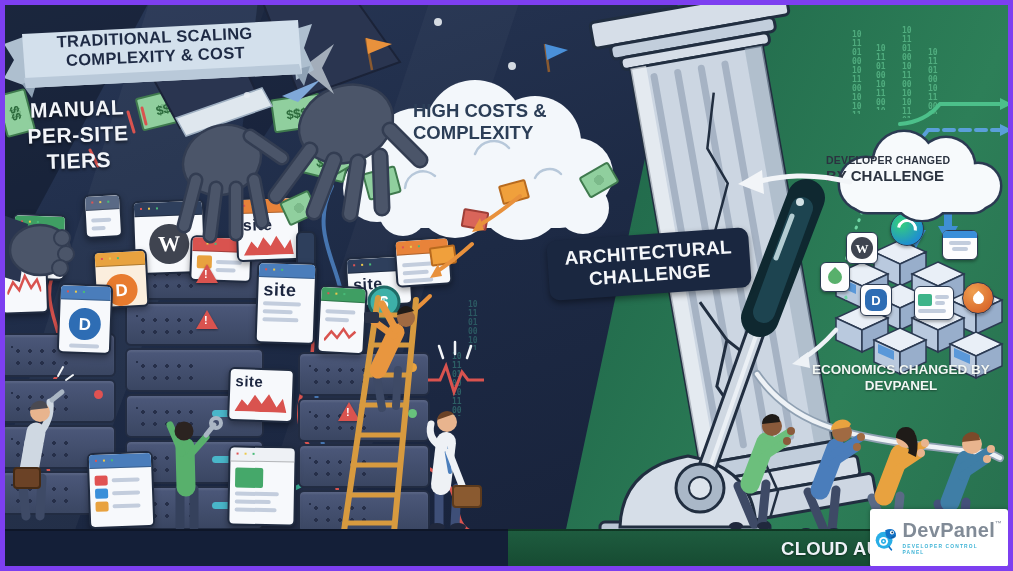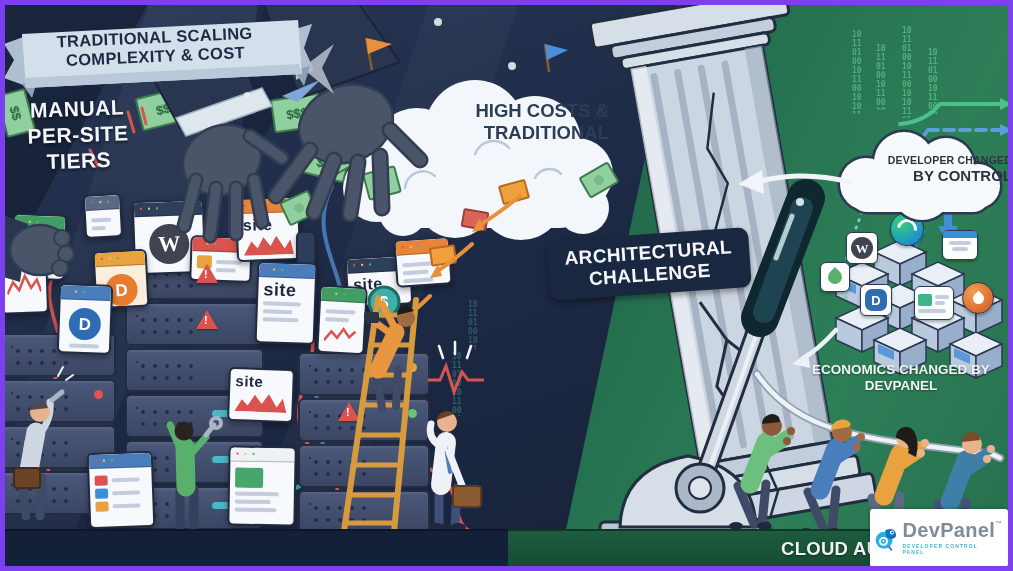--- a/index.html
+++ b/index.html
@@ -41,21 +41,21 @@
   .win-body{position:relative;padding:4px 5px;}
   .wline{height:4px;border-radius:2px;background:#c3cddd;margin:4px 0;}
   .wblock{border-radius:2px;}
   .site-word{font:800 16px/16px "Liberation Sans",sans-serif;color:#1d2740;letter-spacing:.5px;}
   .wp-circle{width:40px;height:40px;border-radius:50%;background:#3f4450;color:#fff;margin:4px auto;
     display:flex;align-items:center;justify-content:center;font:800 22px/22px "Liberation Serif",serif;}
   .dr-circle{width:32px;height:32px;border-radius:50%;color:#fff;margin:4px auto;
     display:flex;align-items:center;justify-content:center;font:800 17px/17px "Liberation Sans",sans-serif;}
   
   .cloud{position:absolute;z-index:3;}
-  .cloud-text{position:absolute;text-align:right;color:#2c3e57;font-weight:800;}
+  .cloud-text{position:absolute;text-align:left;color:#2c3e57;font-weight:800;}
   
   .bill{position:absolute;z-index:4;background:#90cf9e;border:2px solid #3f7a4e;border-radius:3px;
     display:flex;align-items:center;justify-content:center;color:#2c6b3c;font:800 13px/13px "Liberation Sans",sans-serif;
     background-image:radial-gradient(circle 8px,rgba(63,122,78,.25) 60%,transparent 62%);}
   .env{position:absolute;z-index:4;border-radius:2px;}
   
   .tile{position:absolute;z-index:2;background:#fdfdfe;border:1.5px solid #2b3a52;border-radius:6px;
     box-shadow:0 2px 3px rgba(0,0,0,.3);display:flex;align-items:center;justify-content:center;}
   .tile .glyph-circle{border-radius:50%;display:flex;align-items:center;justify-content:center;color:#fff;font-weight:800;}
   
@@ -435,21 +435,21 @@
         <rect x="50" y="120" width="210" height="50" rx="25"></rect>
       </g>
       <g fill="none" stroke="#a9bdd2" stroke-width="2.5" stroke-linecap="round" opacity=".8">
         <path d="M80,130 a18,18 0 0 1 30,-12"></path>
           <path d="M150,96 a20,20 0 0 1 34,-6"></path>
           <path d="M210,120 a16,16 0 0 1 26,-4"></path>
       </g>
     </svg>
     <div class="cloud-text" style="left:88px;top:42px;width:196px;font-size:18.5px;line-height:22px">
       <div>HIGH COSTS &amp;</div>
-        <div>TRADITIONAL</div>
+        <div>COMPLEXITY</div>
     </div>
   </div>
 
   <div class="cloud" style="left:826px;top:122px;width:186px;height:100px">
     <svg width="186" height="100" viewBox="0 0 186 100">
       <g fill="#f7fafc" stroke="#2b3a52" stroke-width="5">
         <circle cx="40" cy="62" r="26"></circle>
           <circle cx="78" cy="40" r="30"></circle>
           <circle cx="120" cy="44" r="28"></circle>
         <circle cx="152" cy="64" r="22"></circle>
@@ -460,21 +460,21 @@
         <circle cx="40" cy="62" r="26"></circle>
           <circle cx="78" cy="40" r="30"></circle>
           <circle cx="120" cy="44" r="28"></circle>
         <circle cx="152" cy="64" r="22"></circle>
           <circle cx="96" cy="68" r="30"></circle>
           <rect x="24" y="56" width="140" height="34" rx="17"></rect>
       </g>
     </svg>
     <div class="cloud-text" style="left:0;top:32px;width:186px;color:#2b3340">
       <div style="font-size:10.5px;letter-spacing:.2px">DEVELOPER CHANGED</div>
-      <div style="font-size:15px;margin-top:1px">BY CONTROL</div>
+      <div style="font-size:15px;margin-top:1px">BY CHALLENGE</div>
     </div>
   </div>
 
   <div class="bill" style="left:138px;top:92px;width:46px;height:30px;transform:rotate(-14deg)">
       <span>$$</span>
     </div>
   <div class="bill" style="left:272px;top:96px;width:46px;height:30px;transform:rotate(-8deg)">
       <span>$$$</span>
     </div>
   <div class="bill" style="left:300px;top:148px;width:44px;height:26px;transform:rotate(14deg)">

